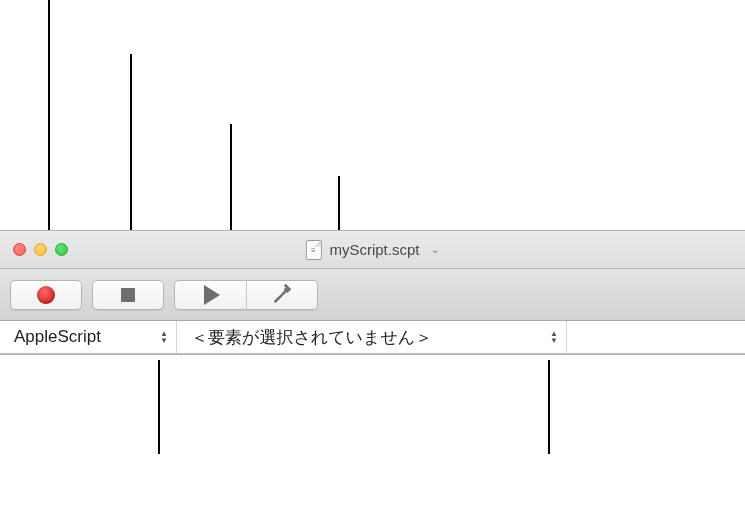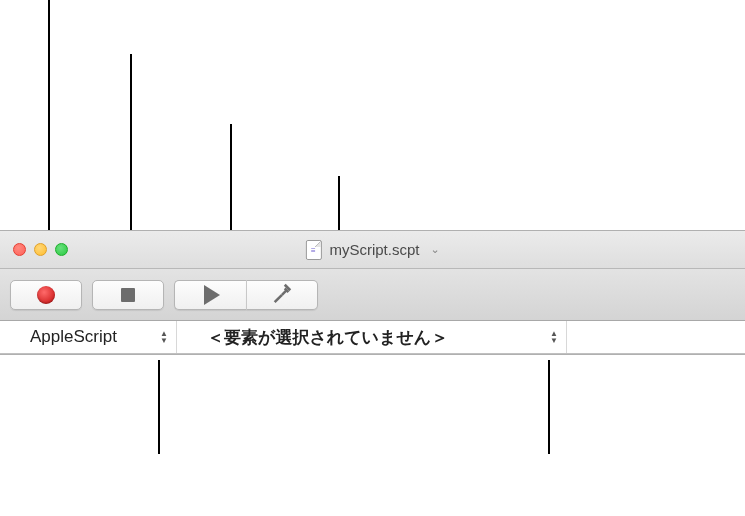--- a/index.html
+++ b/index.html
@@ -161,32 +161,31 @@
     .selectors {
       height: 33px;
       background: #fff;
       border-bottom: 1px solid #c0c0c0;
       display: flex;
       align-items: stretch;
     }
     .select-box {
       display: flex;
       align-items: center;
-      padding: 0 10px 0 30px;
+      padding: 0 10px 0 14px;
       font-size: 17px;
       color: #222;
       position: relative;
       border-right: 1px solid #d8d8d8;
     }
     .select-box.lang {
       width: 177px;
     }
     .select-box.elem {
       flex: 0 0 390px;
-      font-weight: bold;
     }
     .select-stepper {
       position: absolute;
       right: 8px;
       display: flex;
       flex-direction: column;
       gap: 1px;
       font-size: 8px;
       line-height: 6px;
       color: #555;

